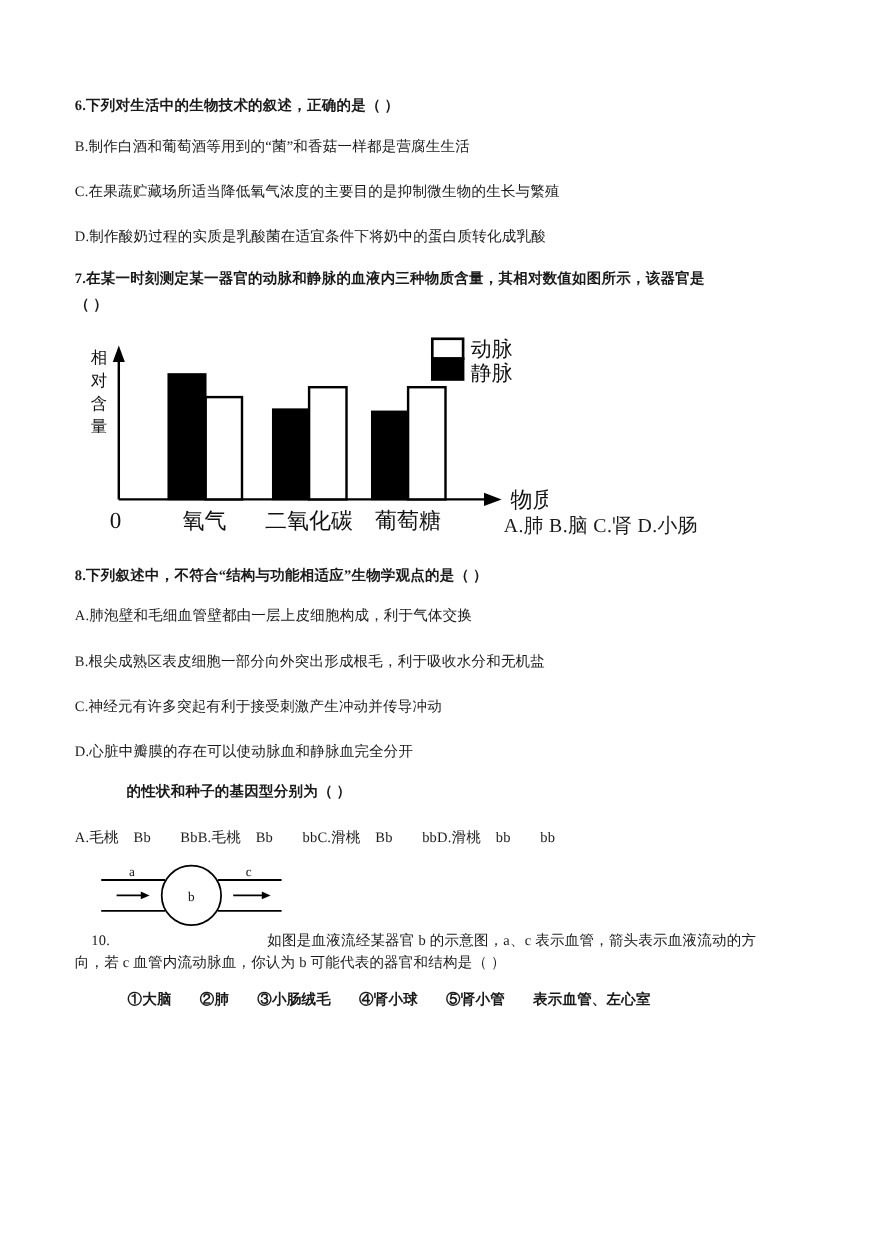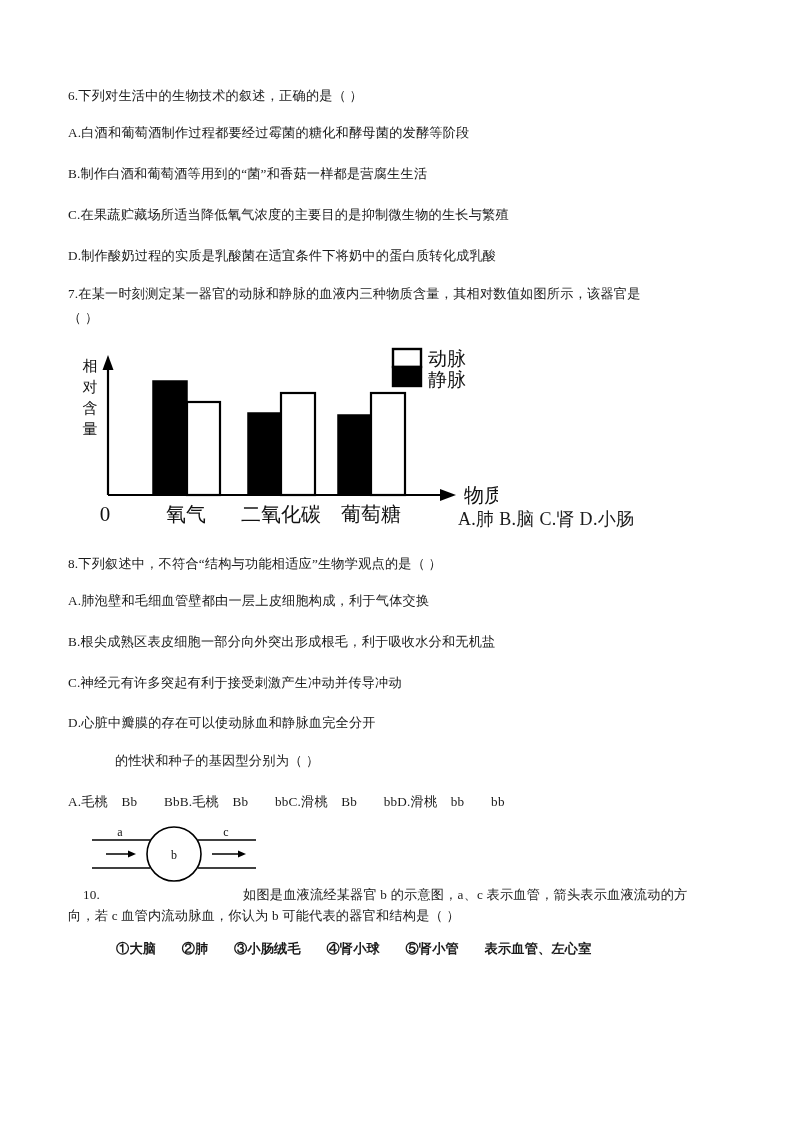--- a/index.html
+++ b/index.html
@@ -27,20 +27,21 @@
     left: 68px;
     top: 86px;
     width: 660px;
   }
   .q-line {
     font-size: 13.2px;
     line-height: 1.55;
     letter-spacing: 0.2px;
     margin: 0 0 16px 0;
     text-align: justify;
+    font-weight: bold;
   }
   .q-stem {
     margin-bottom: 17px;
   }
   .opt {
     margin: 0 0 21px 0;
     font-size: 13.2px;
     line-height: 1.5;
     letter-spacing: 0.2px;
   }
@@ -116,21 +117,20 @@
   }
 </style>
 </head>
 <body>
 
 <div class="page">
   <div class="content">
 
     <div>
       <p class="q-line q-stem">6.下列对生活中的生物技术的叙述，正确的是（      ）</p>
-      <p class="opt">A.白酒和葡萄酒制作过程都要经过霉菌的糖化和酵母菌的发酵等阶段</p>
       <p class="opt">B.制作白酒和葡萄酒等用到的“菌”和香菇一样都是营腐生生活</p>
       <p class="opt">C.在果蔬贮藏场所适当降低氧气浓度的主要目的是抑制微生物的生长与繁殖</p>
       <p class="opt last">D.制作酸奶过程的实质是乳酸菌在适宜条件下将奶中的蛋白质转化成乳酸</p>
     </div>
 
     <div>
       <p class="q-line" style="margin-bottom:4px;">7.在某一时刻测定某一器官的动脉和静脉的血液内三种物质含量，其相对数值如图所示，该器官是</p>
       <p class="q-line" style="margin-bottom:6px;">（      ）</p>
 
       <div class="fig7-wrap">

